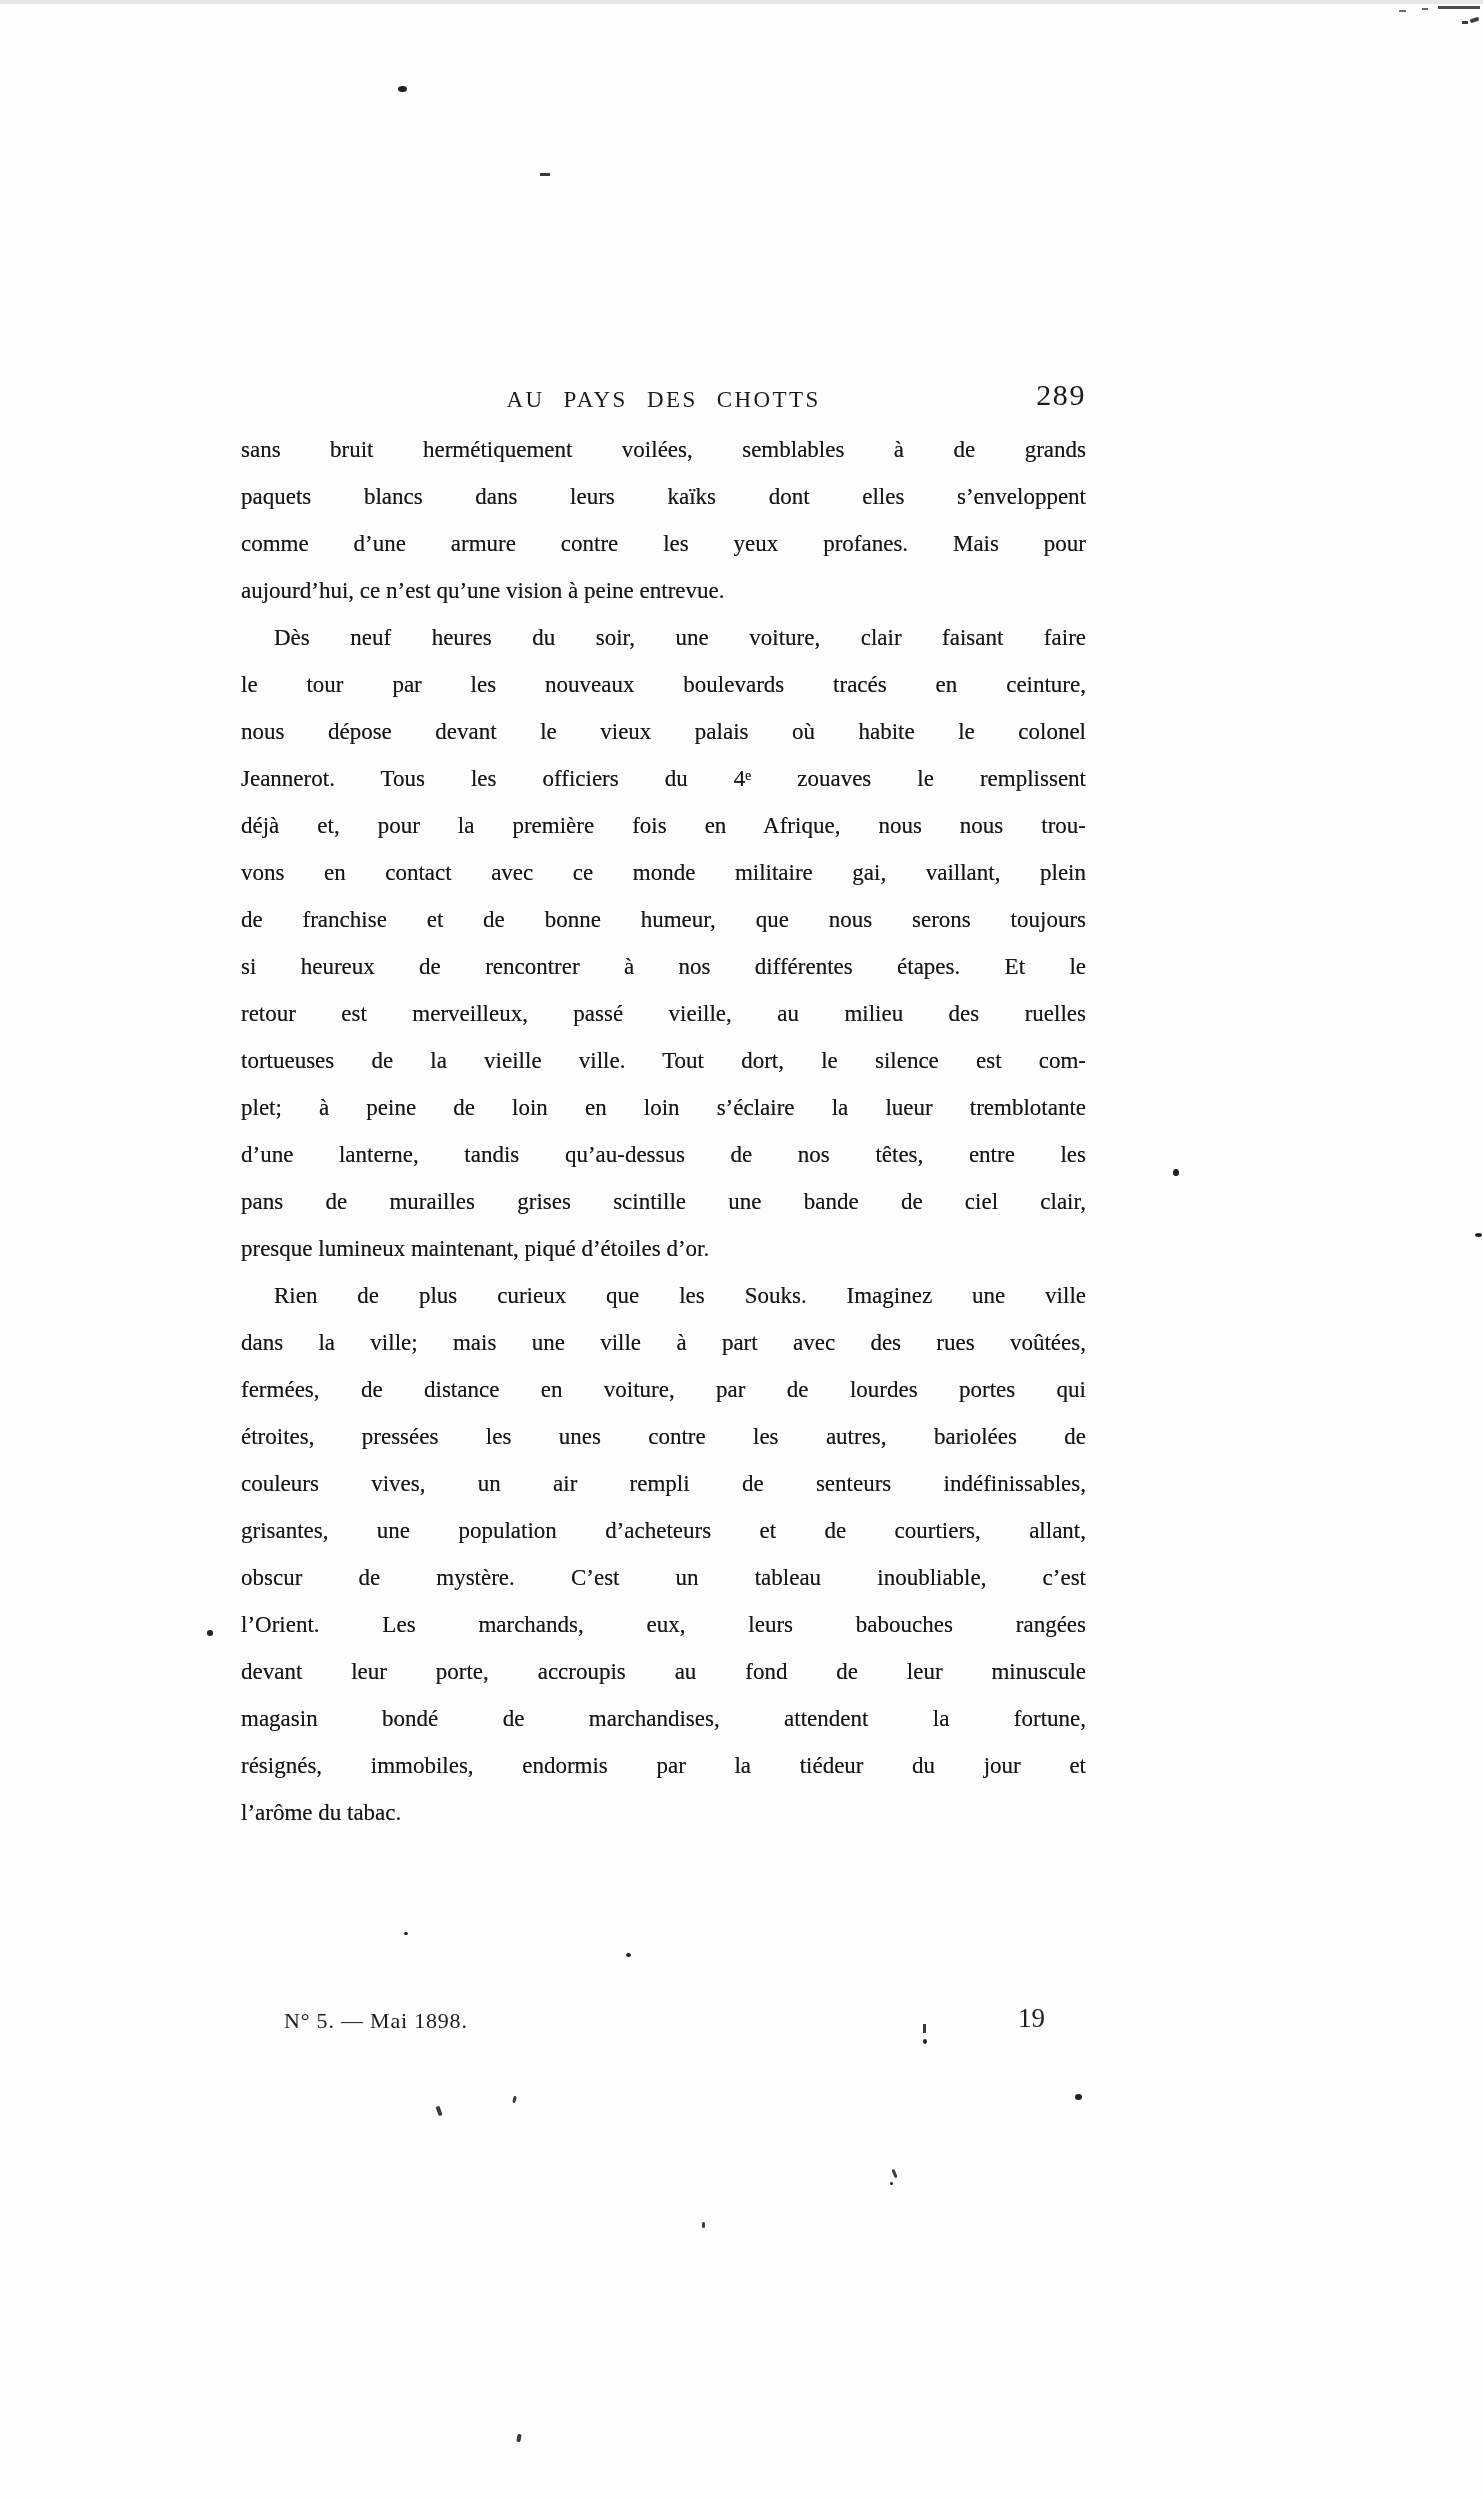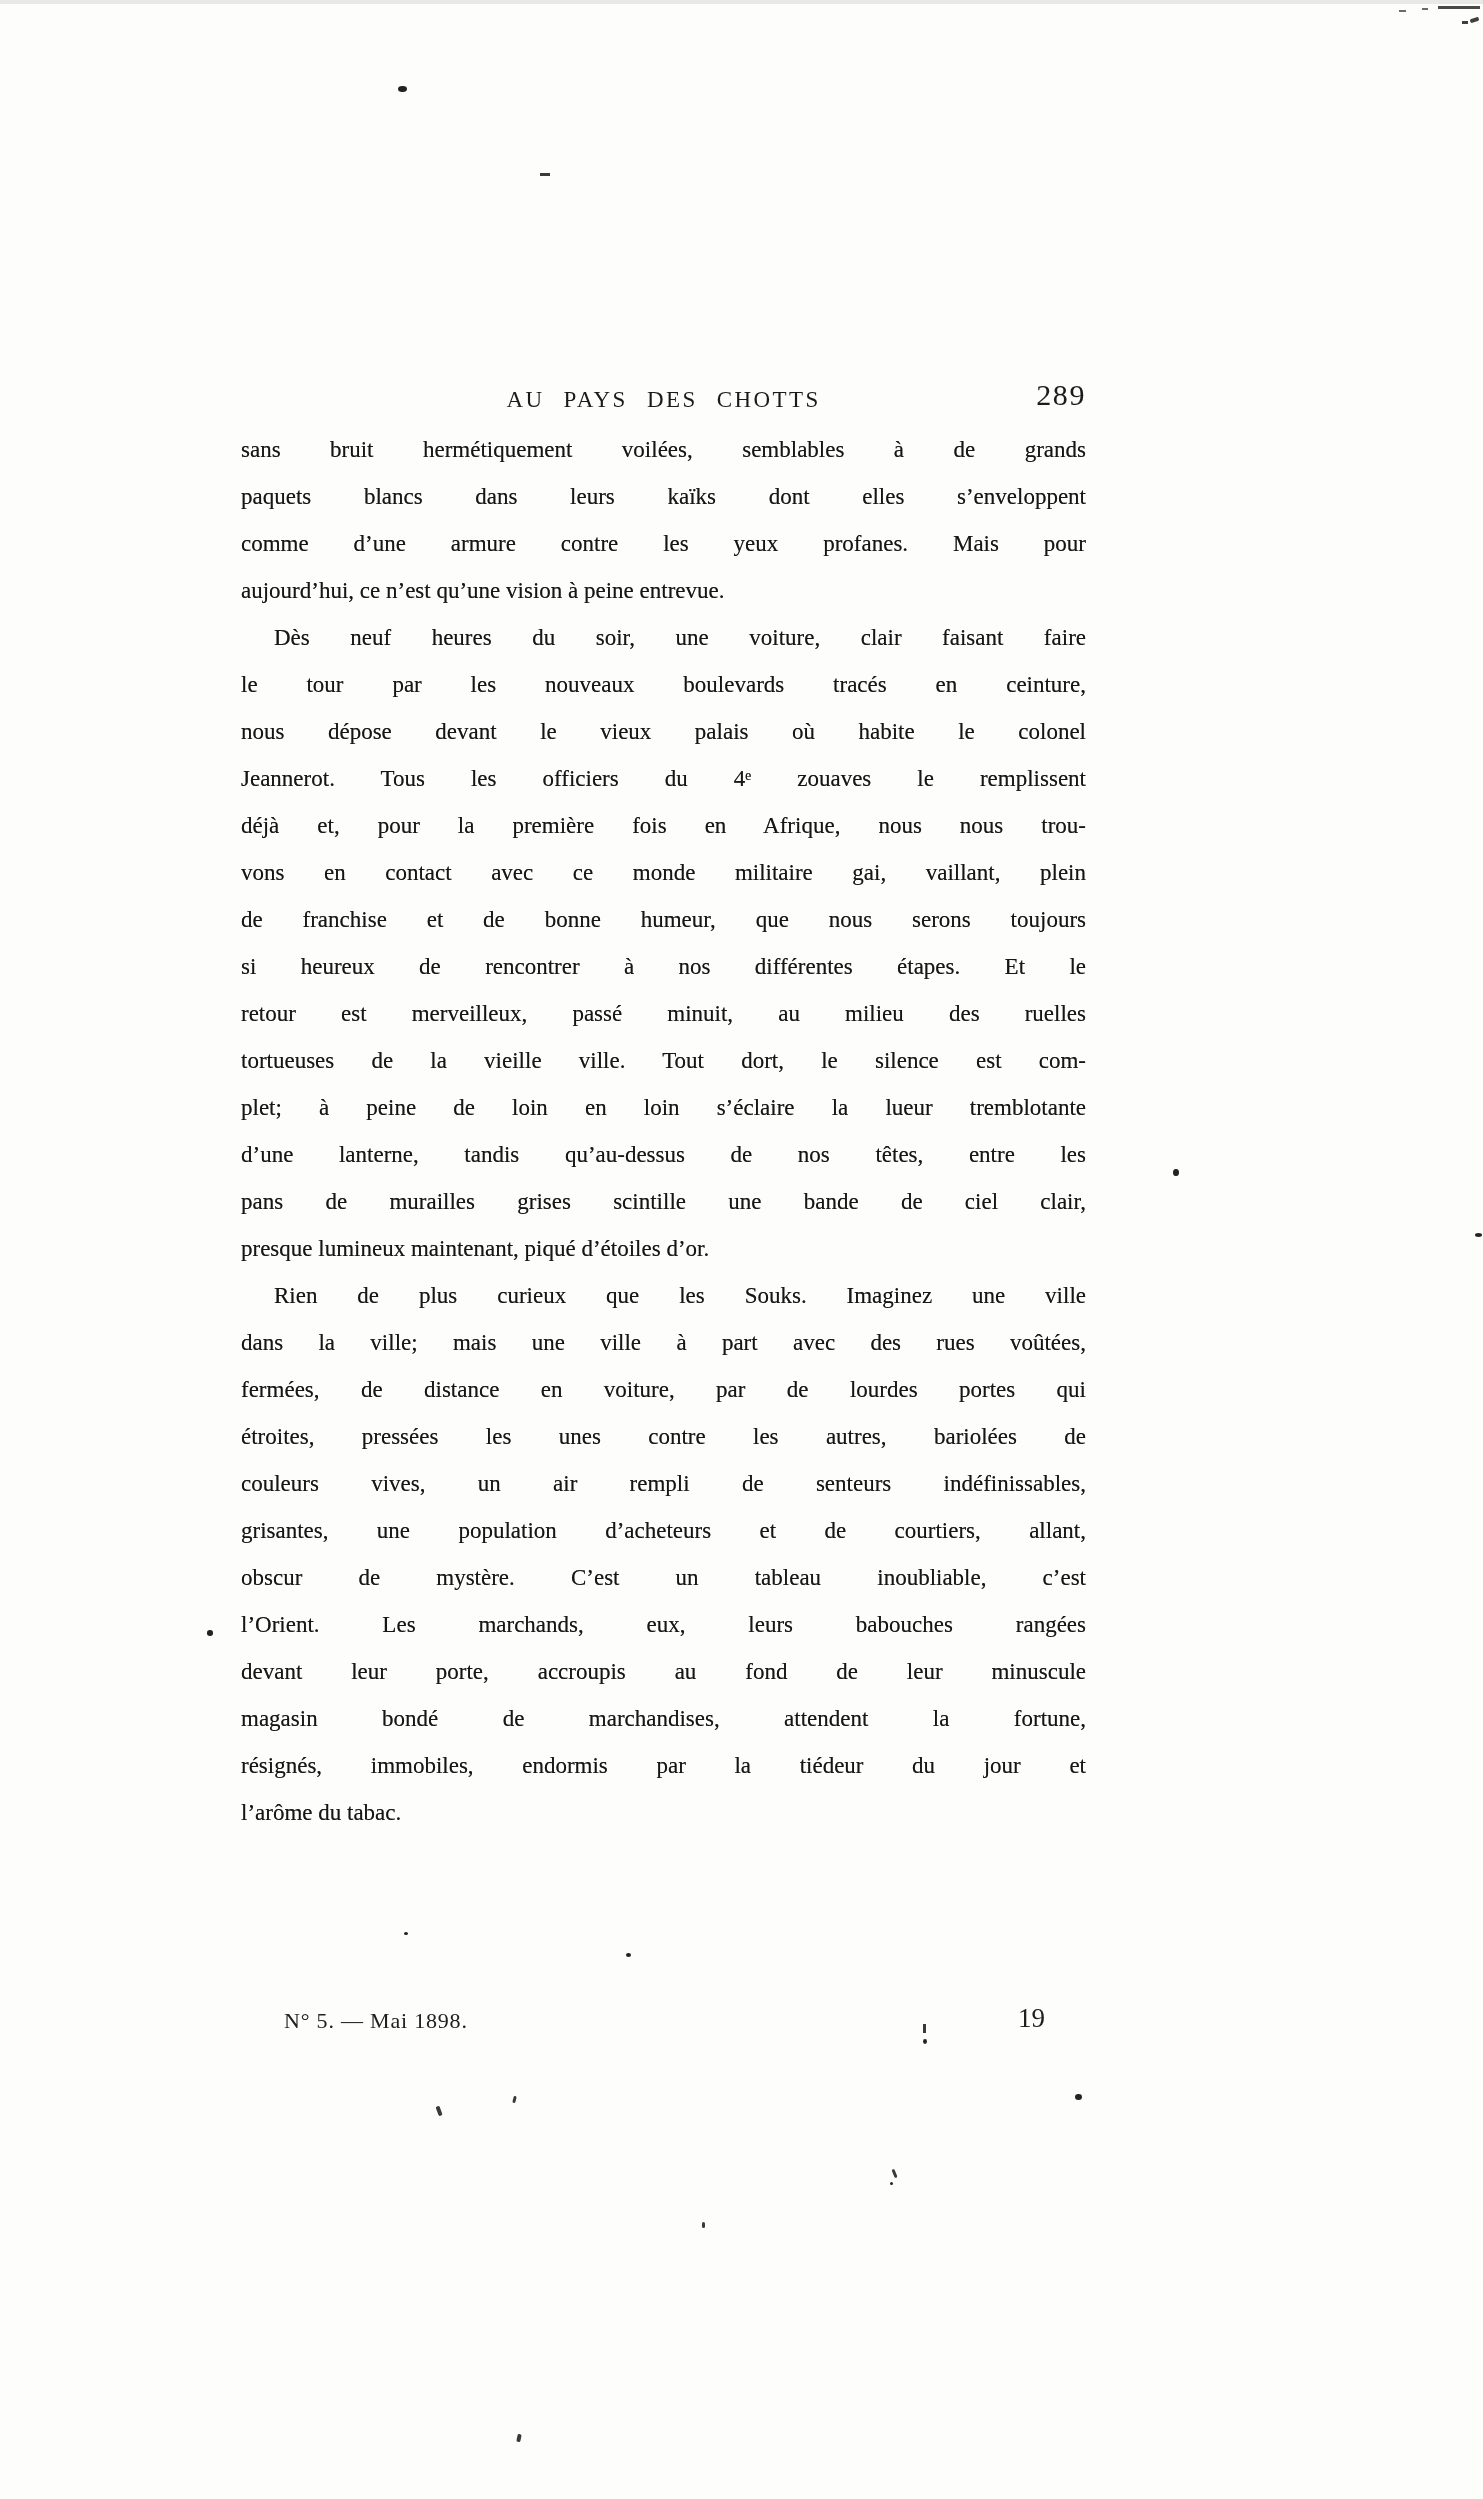--- a/index.html
+++ b/index.html
@@ -112,21 +112,21 @@
       <div class="line">comme d’une armure contre les yeux profanes. Mais pour</div>
       <div class="line para-last">aujourd’hui, ce n’est qu’une vision à peine entrevue.</div>
       <div class="line indent">Dès neuf heures du soir, une voiture, clair faisant faire</div>
       <div class="line">le tour par les nouveaux boulevards tracés en ceinture,</div>
       <div class="line">nous dépose devant le vieux palais où habite le colonel</div>
       <div class="line">Jeannerot. Tous les officiers du 4ᵉ zouaves le remplissent</div>
       <div class="line">déjà et, pour la première fois en Afrique, nous nous trou-</div>
       <div class="line">vons en contact avec ce monde militaire gai, vaillant, plein</div>
       <div class="line">de franchise et de bonne humeur, que nous serons toujours</div>
       <div class="line">si heureux de rencontrer à nos différentes étapes. Et le</div>
-      <div class="line">retour est merveilleux, passé minuit, au milieu des ruelles</div>
+      <div class="line">retour est merveilleux, passé vieille, au milieu des ruelles</div>
       <div class="line">tortueuses de la vieille ville. Tout dort, le silence est com-</div>
       <div class="line">plet; à peine de loin en loin s’éclaire la lueur tremblotante</div>
       <div class="line">d’une lanterne, tandis qu’au-dessus de nos têtes, entre les</div>
       <div class="line">pans de murailles grises scintille une bande de ciel clair,</div>
       <div class="line para-last">presque lumineux maintenant, piqué d’étoiles d’or.</div>
       <div class="line indent">Rien de plus curieux que les Souks. Imaginez une ville</div>
       <div class="line">dans la ville; mais une ville à part avec des rues voûtées,</div>
       <div class="line">fermées, de distance en voiture, par de lourdes portes qui</div>
       <div class="line">étroites, pressées les unes contre les autres, bariolées de</div>
       <div class="line">couleurs vives, un air rempli de senteurs indéfinissables,</div>

